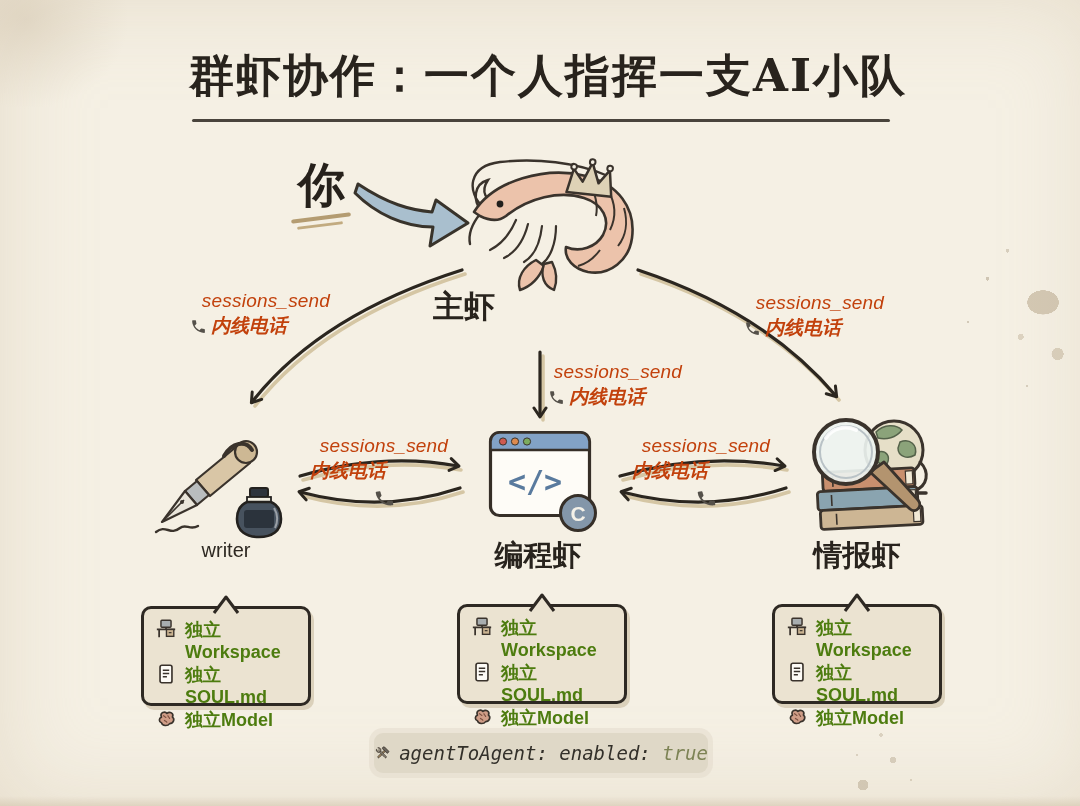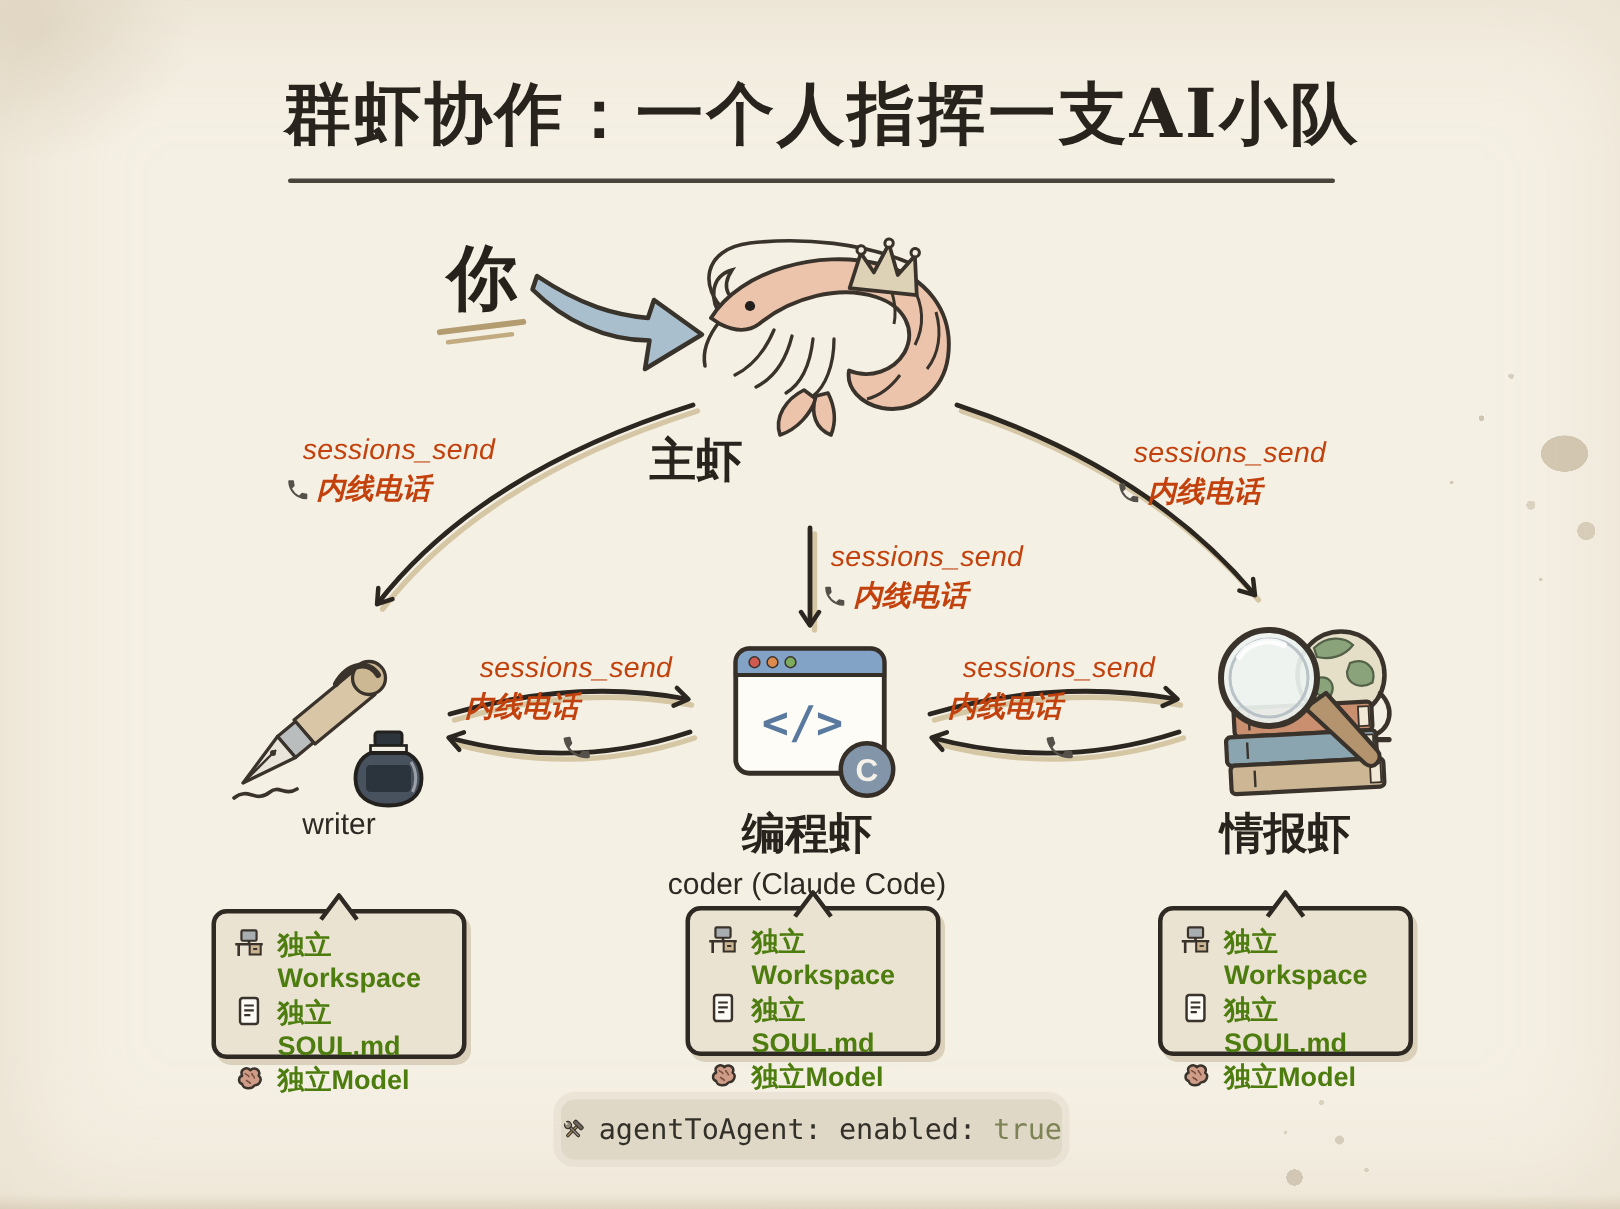--- a/index.html
+++ b/index.html
@@ -50,21 +50,21 @@
   .card-notch{position:absolute;top:-16px;left:50%;transform:translateX(-50%);width:30px;height:21px;}
   .card-row{display:flex;align-items:flex-start;gap:8px;font-size:18px;font-weight:600;color:#4d7c0f;}
   .card-row svg{width:22px;height:22px;flex:none;}
   .card-writer{left:141px;top:606px;}
   .card-coder{left:457px;top:604px;}
   .card-researcher{left:772px;top:604px;}
   
   .footer{left:374px;top:733px;width:334px;height:40px;background:#dfd8c7;border-radius:9px;
     display:flex;align-items:center;justify-content:center;gap:9px;
     box-shadow:0 0 0 5px rgba(223,216,199,.45);}
-  .footer-code{font-family:"DejaVu Sans Mono",monospace;font-size:19px;color:#33302a;white-space:pre;}
+  .footer-code{font-family:"DejaVu Sans Mono",monospace;font-size:19px;color:#33302a;white-space:pre;font-style:italic;}
   .footer-value{color:#7d8355;}
   .footer svg{width:25px;height:25px;}
   
   .splat-right{left:948px;top:225px;width:132px;height:215px;background:
     radial-gradient(ellipse 26px 20px at 72% 36%, rgba(183,166,138,.55) 60%, transparent 61%),
     radial-gradient(circle 10px at 83% 60%, rgba(183,166,138,.45) 60%, transparent 61%),
     radial-gradient(circle 5px at 55% 52%, rgba(183,166,138,.4) 60%, transparent 61%),
     radial-gradient(circle 3px at 30% 25%, rgba(170,155,130,.5) 60%, transparent 61%),
     radial-gradient(circle 2px at 15% 45%, rgba(170,155,130,.45) 60%, transparent 61%),
     radial-gradient(circle 3px at 45% 12%, rgba(170,155,130,.4) 60%, transparent 61%),
@@ -262,21 +262,20 @@
     <circle cx="56" cy="42" r="32" fill="#edf3f0" fill-opacity="0.92" stroke="#3a332c" stroke-width="4"></circle>
     <circle cx="56" cy="42" r="26" fill="none" stroke="#b9c2c6" stroke-width="2"></circle>
     <path d="M36,28 C42,18 56,15 66,20" fill="none" stroke="#ffffff" stroke-width="4" stroke-linecap="round" opacity="0.85"></path>
   </svg>
 
   <div class="abs agent-label al-writer">
     <div class="agent-role">writer</div>
   </div>
   <div class="abs agent-label al-coder">
     <div class="agent-name">编程虾</div>
-    <div class="agent-role">coder (Claude Code)</div>
   </div>
   <div class="abs agent-label al-researcher">
     <div class="agent-name">情报虾</div>
   </div>
 
   <div class="card card-writer">
     <svg class="card-notch" viewBox="0 0 30 21">
       <path d="M3,20 L15,4 L27,20" fill="#ebe3d1" stroke="#2e2923" stroke-width="3" stroke-linejoin="round"></path>
     </svg>
     <div class="card-row">

